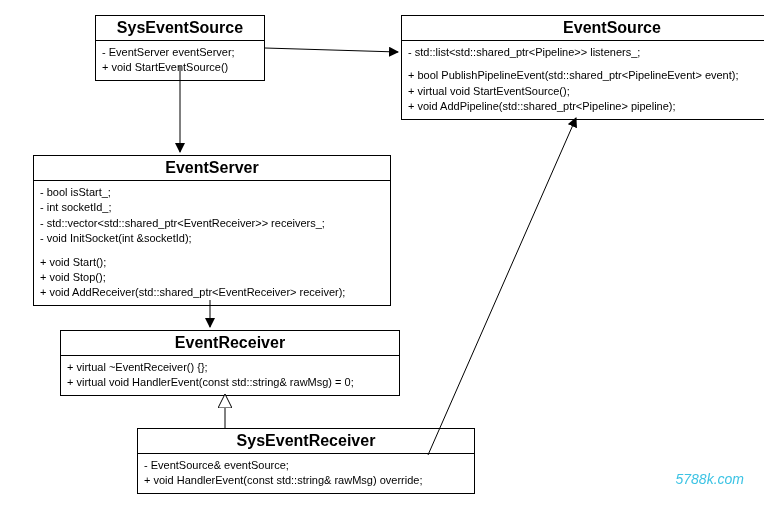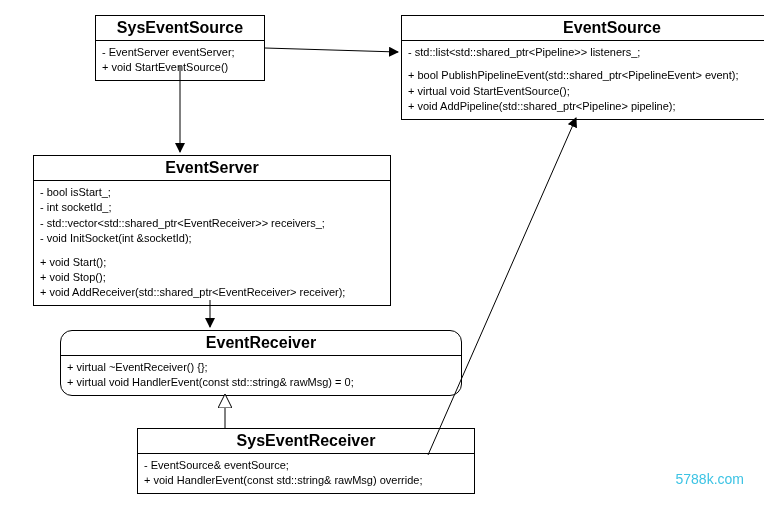--- a/index.html
+++ b/index.html
@@ -34,20 +34,21 @@
     top: 0; left: 0;
     width: 764px; height: 507px;
     pointer-events: none;
   }
   .watermark {
     position: absolute;
     right: 20px;
     bottom: 20px;
     color: #3cc3e4;
     font-size: 14px;
+    font-style: italic;
   }
 </style>
 </head>
 <body>
 
 <div class="class-box" style="left:95px; top:15px; width:170px;">
   <div class="class-title">SysEventSource</div>
   <div class="class-body">
     <div>- EventServer eventServer;</div>
     <div>+ void StartEventSource()</div>
@@ -72,21 +73,21 @@
     <div>- int socketId_;</div>
     <div>- std::vector&lt;std::shared_ptr&lt;EventReceiver&gt;&gt; receivers_;</div>
     <div>- void InitSocket(int &amp;socketId);</div>
     <div class="gap"></div>
     <div>+ void Start();</div>
     <div>+ void Stop();</div>
     <div>+ void AddReceiver(std::shared_ptr&lt;EventReceiver&gt; receiver);</div>
   </div>
 </div>
 
-<div class="class-box" style="left:60px; top:330px; width:402px;border-radius:12px;">
+<div class="class-box" style="left:60px; top:330px; width:340px;">
   <div class="class-title">EventReceiver</div>
   <div class="class-body">
     <div>+ virtual ~EventReceiver() {};</div>
     <div>+ virtual void HandlerEvent(const std::string&amp; rawMsg) = 0;</div>
   </div>
 </div>
 
 <div class="class-box" style="left:90px; top:428px; width:338px;margin-left:47px;">
   <div class="class-title">SysEventReceiver</div>
   <div class="class-body">

